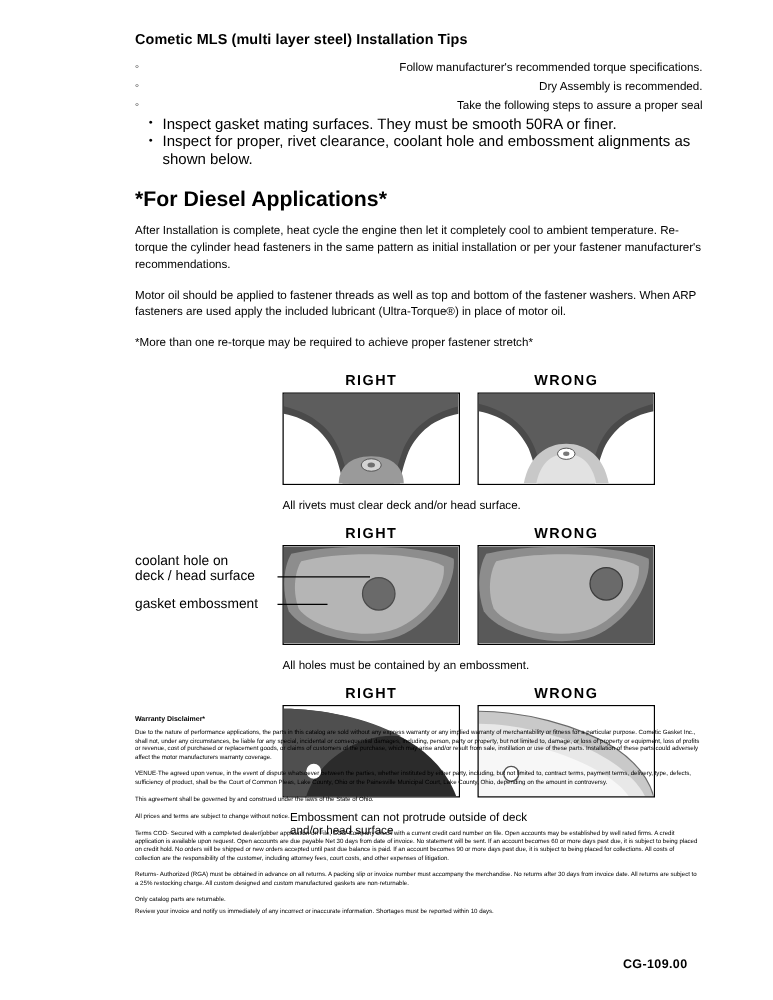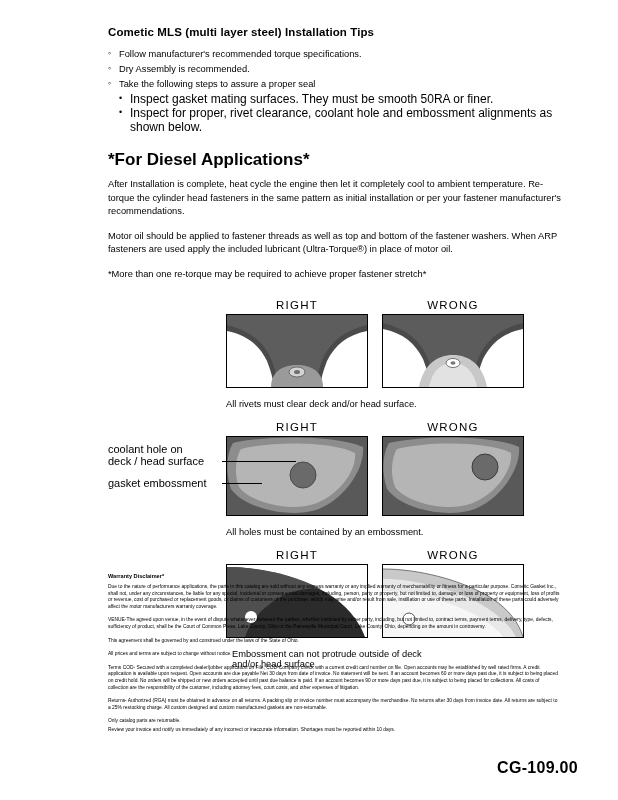--- a/index.html
+++ b/index.html
@@ -26,20 +26,21 @@
   h1.title {
     font-size: 11.5px;
     font-weight: bold;
     margin: 0 0 9px 0;
     letter-spacing: 0.1px;
   }
   ul.bullets {
     list-style: none;
     margin: 0;
     padding: 0;
+    text-align: right;
   }
   ul.bullets > li {
     font-size: 9.3px;
     line-height: 14px;
     position: relative;
     padding-left: 11px;
     margin-bottom: 1px;
   }
   ul.bullets > li::before {
     content: "\25E6";
@@ -88,21 +89,21 @@
   .figrow {
     display: flex;
     gap: 14px;
   }
   .figcol {
     width: 142px;
   }
   .figlabel {
     text-align: center;
     font-size: 11.5px;
-    font-weight: normal;
+    font-weight: bold;
     letter-spacing: 1.2px;
     margin-bottom: 3px;
   }
   .figbox {
     width: 142px;
     height: 74px;
     border: 1px solid #000;
     position: relative;
     overflow: hidden;
     background: #ffffff;
@@ -148,23 +149,23 @@
     margin: 0 0 5px 0;
   }
   .warranty p {
     font-size: 4.9px;
     line-height: 6.6px;
     margin: 0 0 7px 0;
     text-align: left;
   }
   .docnum {
     position: absolute;
-    right: 40px;
+    right: 68px;
     bottom: 23px;
-    font-size: 16px;
+    font-size: 10px;
     font-weight: bold;
     letter-spacing: 0.3px;
   }
 </style>
 </head>
 <body>
 
 <div class="page">
 
   <h1 class="title">Cometic MLS (multi layer steel) Installation Tips</h1>

